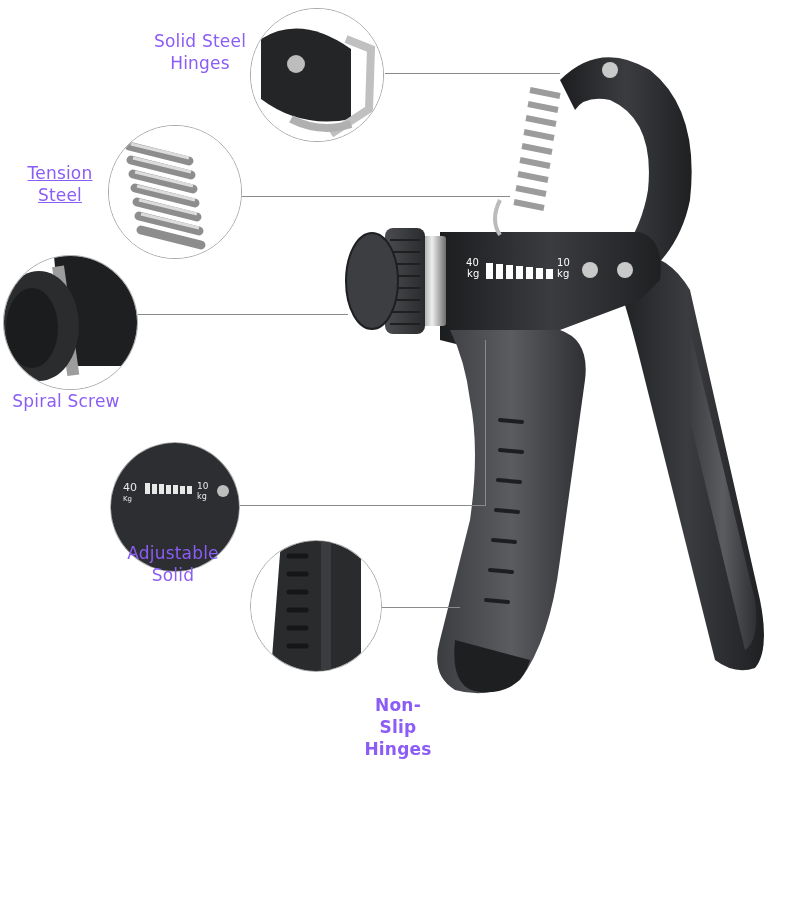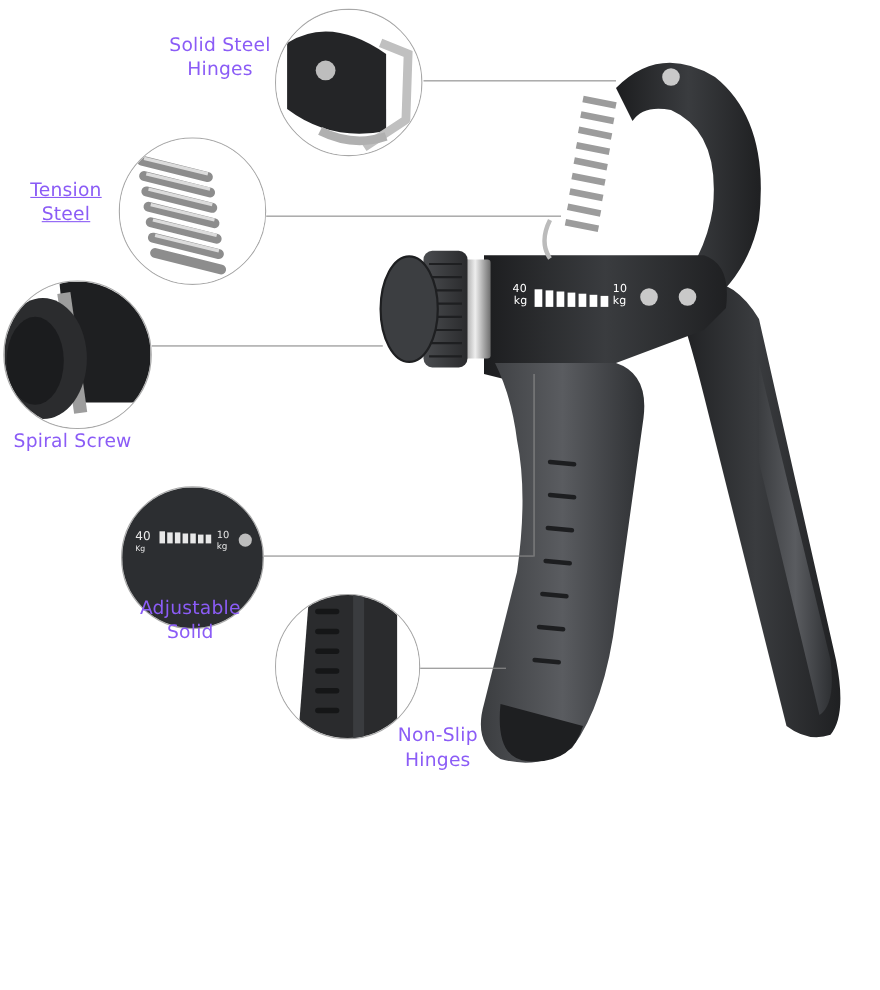--- a/index.html
+++ b/index.html
@@ -189,19 +189,19 @@
         <line x1="38" y1="15" x2="55" y2="15"></line>
           <line x1="38" y1="33" x2="55" y2="33"></line>
           <line x1="38" y1="51" x2="55" y2="51"></line>
         <line x1="38" y1="69" x2="55" y2="69"></line>
           <line x1="38" y1="87" x2="55" y2="87"></line>
           <line x1="38" y1="105" x2="55" y2="105"></line>
       </g>
       <rect x="70" y="0" width="10" height="130" fill="#3a3c3f"></rect>
     </svg>
   </div>
-  <div class="label" style="left:358px;top:658px;width:80px;">
+  <div class="label" style="left:358px;top:694px;width:80px;font-weight:bold;">
     <div>Non-Slip</div>
     <div>Hinges</div>
   </div>
   <div class="callout-line" style="left:382px;top:607px;width:78px;"></div>
 
 </div>
 
 </body></html>

